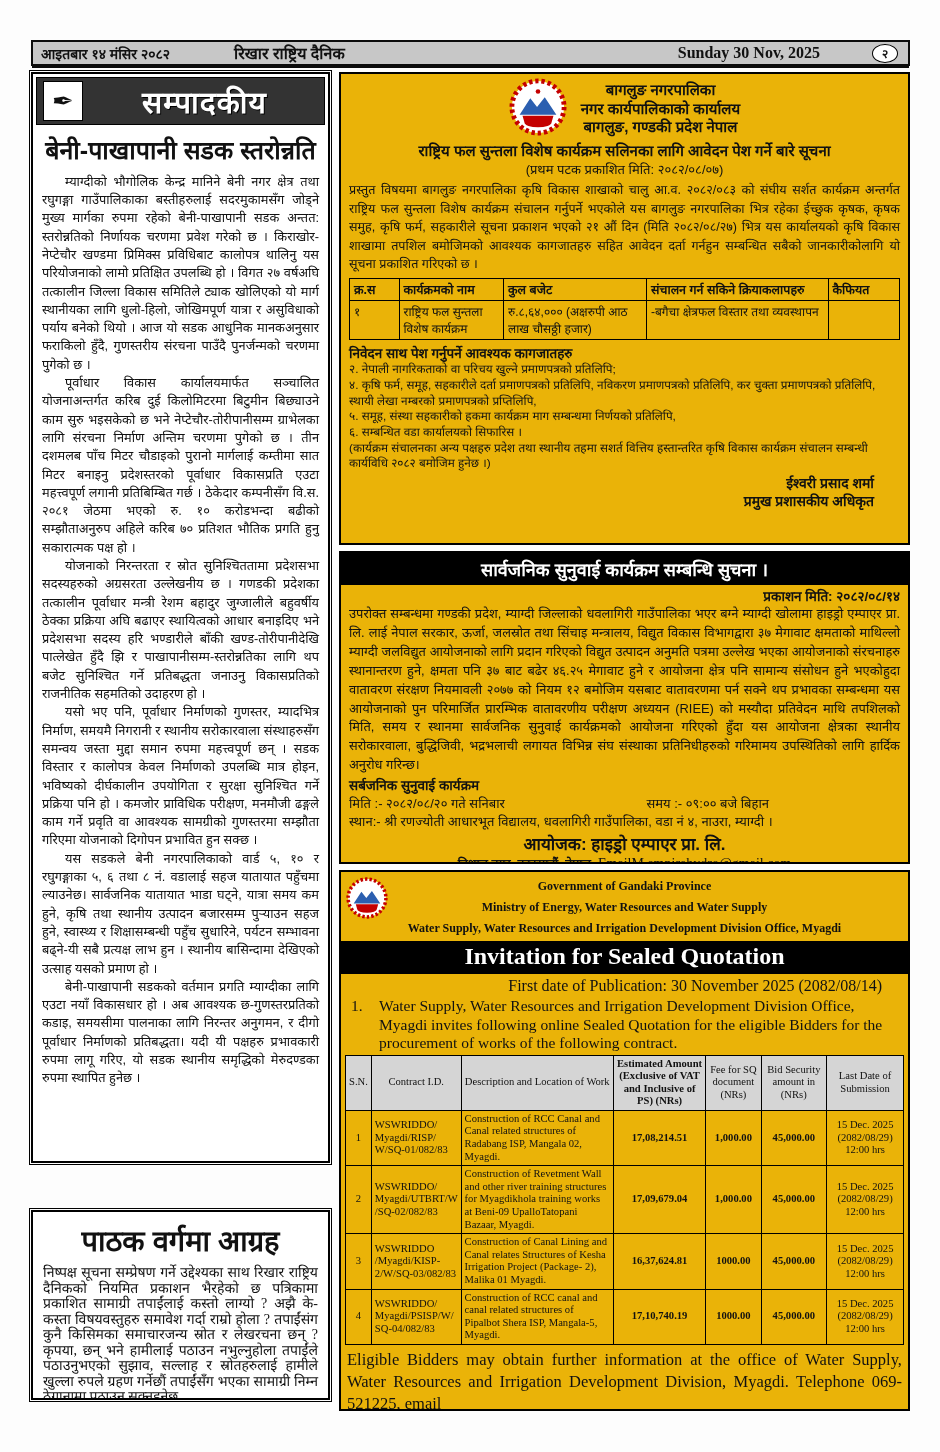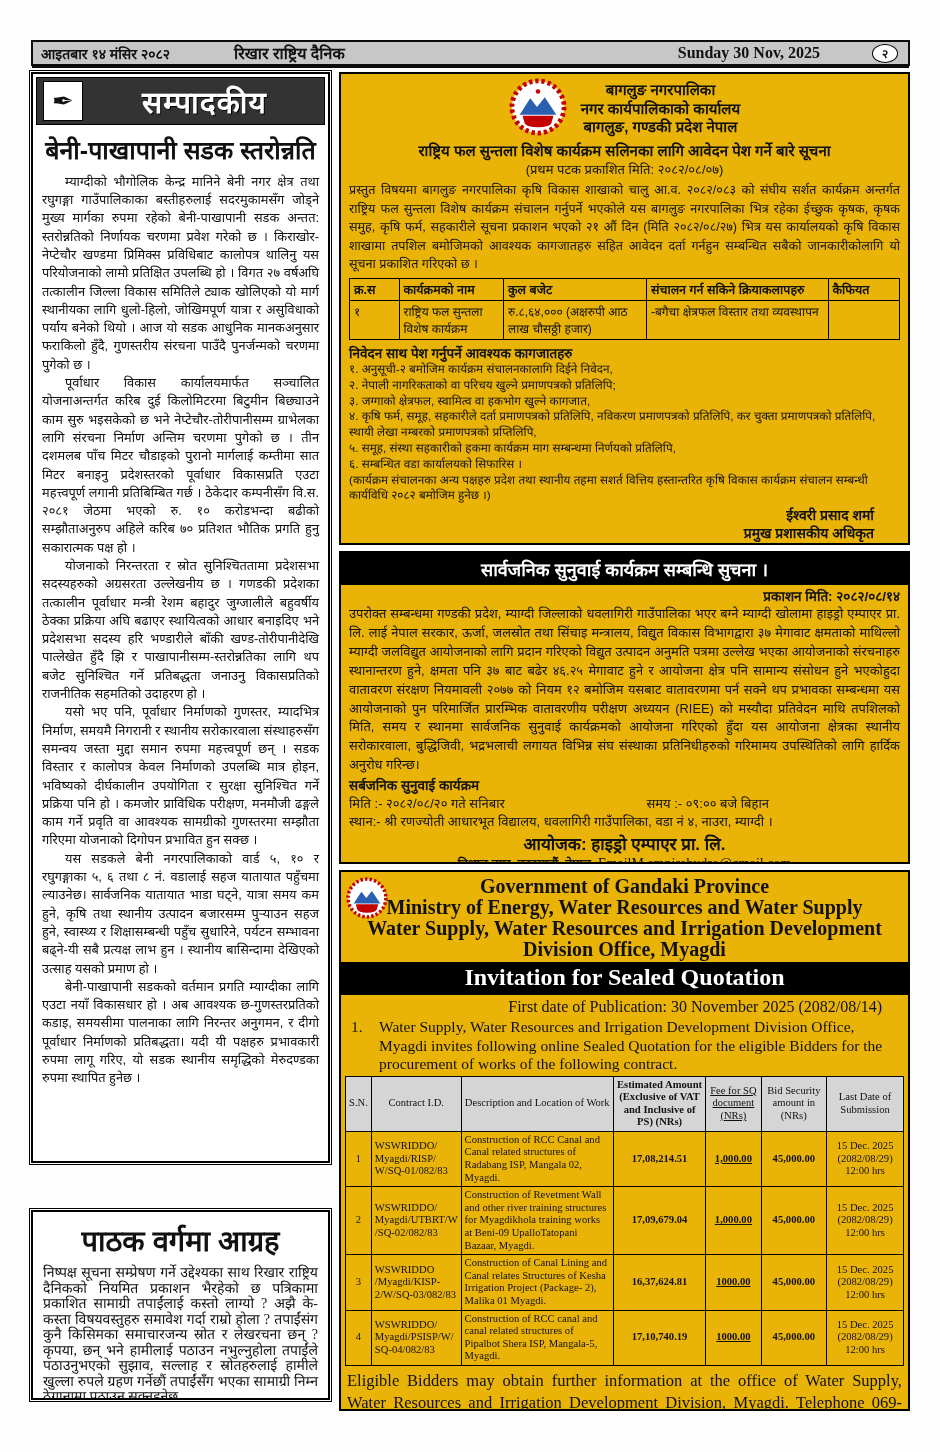--- a/index.html
+++ b/index.html
@@ -69,33 +69,33 @@
   .hear-line { font-size:13px; display:flex; }
   .hear-line .l1 { width:54%; }
   .hear-venue { font-size:13px; }
   .hear-org { text-align:center; font-weight:bold; font-size:17px; margin-top:2px; }
   .hear-addr { text-align:center; font-size:14px; font-family:"Liberation Serif", serif; }
   .hear-addr .np { font-family:"Liberation Sans", sans-serif; font-weight:bold; font-size:12.5px; }
 
   
   .invitation { margin-top:6px; height:541px; position:relative; font-family:"Liberation Serif", serif; }
   .inv-logo { position:absolute; left:5px; top:5px; }
-  .inv-gov { text-align:center; font-weight:bold; font-size:20px; line-height:21px; padding-top:4px; }
+  .inv-gov { text-align:center; font-weight:bold; font-size:12px; line-height:21px; padding-top:4px; }
   .inv-banner { font-family:"Liberation Serif", serif; font-size:24px; padding:2px 0 4px; margin-top:2px; }
   .inv-pub { text-align:right; font-size:16px; padding:3px 26px 2px 0; }
   .inv-intro { display:flex; font-size:15.5px; line-height:18.5px; padding:0 4px; }
   .inv-intro .num { width:34px; flex:none; padding-left:6px; }
   table.inv-table { width:calc(100% - 8px); margin:2px 4px; border-collapse:collapse; font-size:10.6px; line-height:12.6px; font-family:"Liberation Serif", serif; }
   table.inv-table th, table.inv-table td { border:1.4px solid #000; padding:2px 3px; vertical-align:middle; }
   table.inv-table th { background:#d5d5d5; font-weight:normal; text-align:center; }
   .c-sn { width:4.5%; text-align:center; }
   .c-id { width:14%; }
   .c-desc { width:28.5%; }
   .c-amt { width:17%; text-align:center; font-weight:bold; }
-  .c-fee { width:10%; text-align:center; font-weight:bold;text-decoration:underline; }
+  .c-fee { width:10%; text-align:center; font-weight:bold; }
   .c-bid { width:12%; text-align:center; font-weight:bold; }
   .c-last { width:14%; text-align:center; }
   .inv-footer { font-size:16.5px; line-height:22px; text-align:justify; padding:2px 6px 0; }
 </style>
 </head>
 <body>
 
 <div class="page">
 
   <div class="masthead">
@@ -167,23 +167,21 @@
             <td>१</td>
             <td>राष्ट्रिय फल सुन्तला विशेष कार्यक्रम</td>
             <td>रु.८,६४,००० (अक्षरुपी आठ लाख चौसठ्ठी हजार)</td>
             <td>-बगैचा क्षेत्रफल विस्तार तथा व्यवस्थापन</td>
             <td></td>
           </tr>
         </tbody>
           </table>
 
         <div class="docs-heading">निवेदन साथ पेश गर्नुपर्ने आवश्यक कागजातहरु</div>
-        <div class="docs-item">१. अनुसूची-२ बमोजिम कार्यक्रम संचालनकालागि दिईने निवेदन,</div>
         <div class="docs-item">२. नेपाली नागरिकताको वा परिचय खुल्ने प्रमाणपत्रको प्रतिलिपि;</div>
-        <div class="docs-item">३. जग्गाको क्षेत्रफल, स्वामित्व वा हकभोग खुल्ने कागजात,</div>
         <div class="docs-item">४. कृषि फर्म, समूह, सहकारीले दर्ता प्रमाणपत्रको प्रतिलिपि, नविकरण प्रमाणपत्रको प्रतिलिपि, कर चुक्ता प्रमाणपत्रको प्रतिलिपि, स्थायी लेखा नम्बरको प्रमाणपत्रको प्रप्तिलिपि,</div>
         <div class="docs-item">५. समूह, संस्था सहकारीको हकमा कार्यक्रम माग सम्बन्धमा निर्णयको प्रतिलिपि,</div>
         <div class="docs-item">६. सम्बन्धित वडा कार्यालयको सिफारिस ।</div>
         <div class="docs-note">(कार्यक्रम संचालनका अन्य पक्षहरु प्रदेश तथा स्थानीय तहमा सशर्त वित्तिय हस्तान्तरित कृषि विकास कार्यक्रम संचालन सम्बन्धी कार्यविधि २०८२ बमोजिम हुनेछ ।)</div>
         <div class="bg-sign">
           <span>ईश्वरी प्रसाद शर्मा</span><br>
           <span>प्रमुख प्रशासकीय अधिकृत</span>
         </div>
       </div>
 

